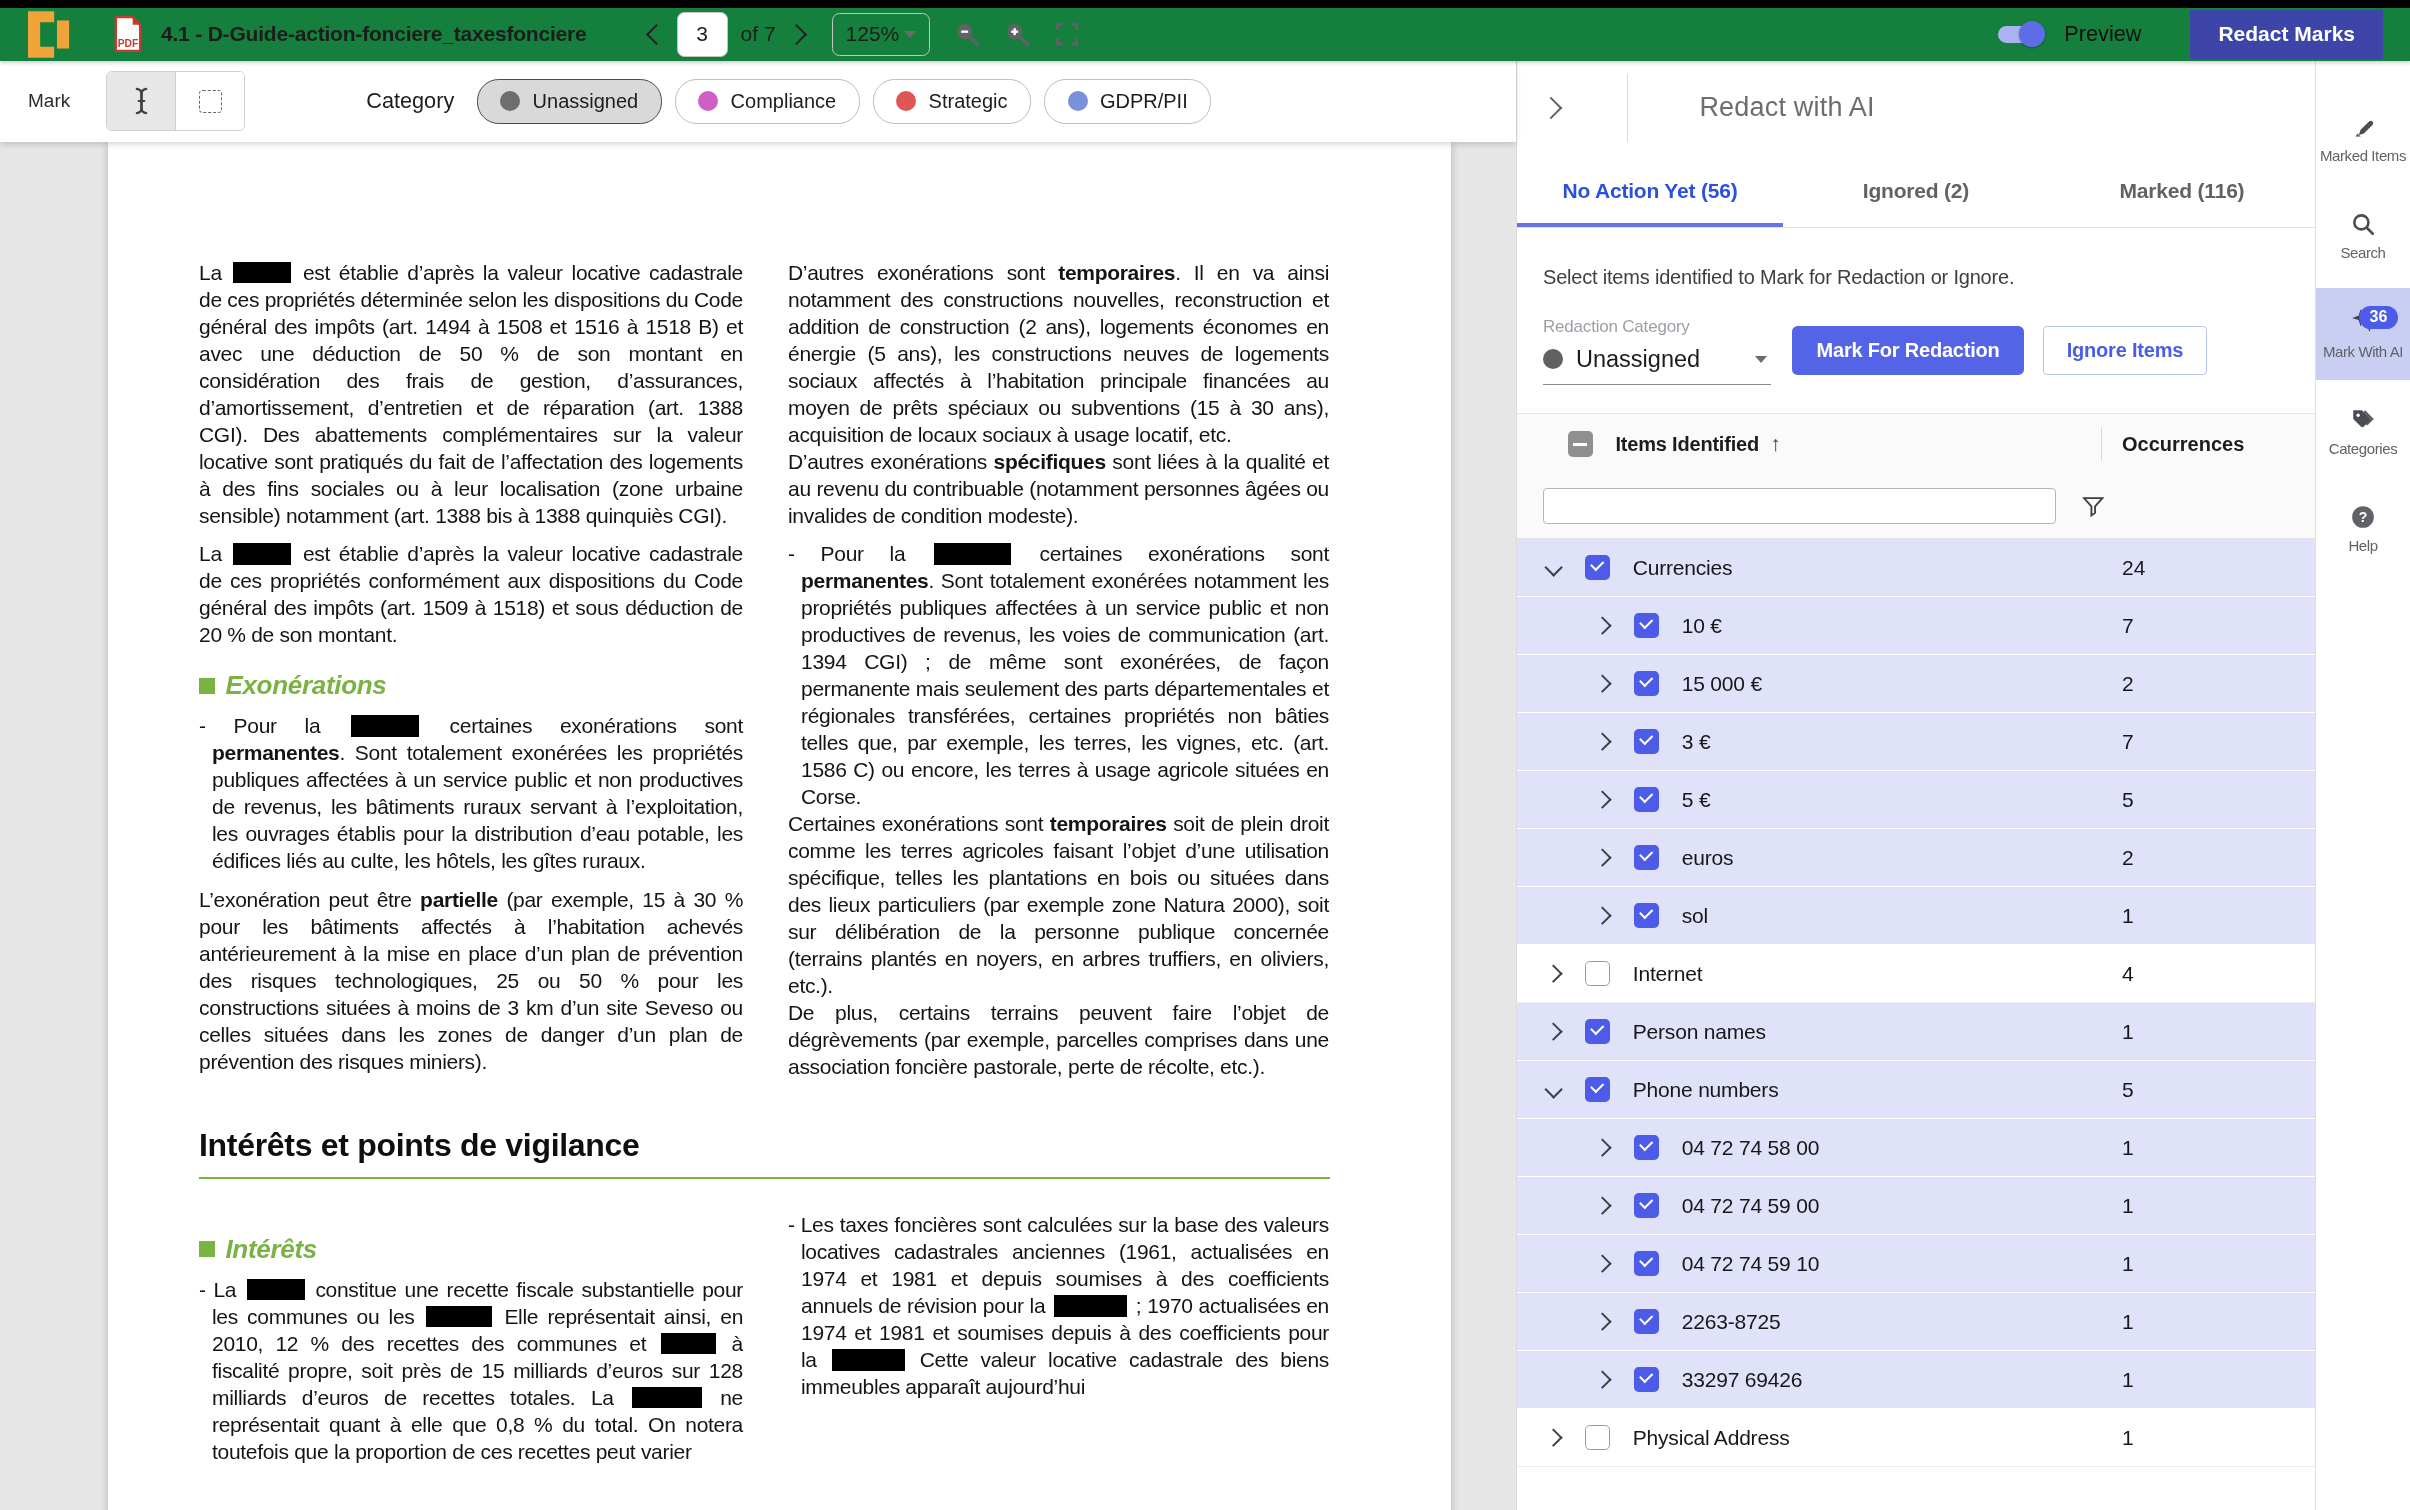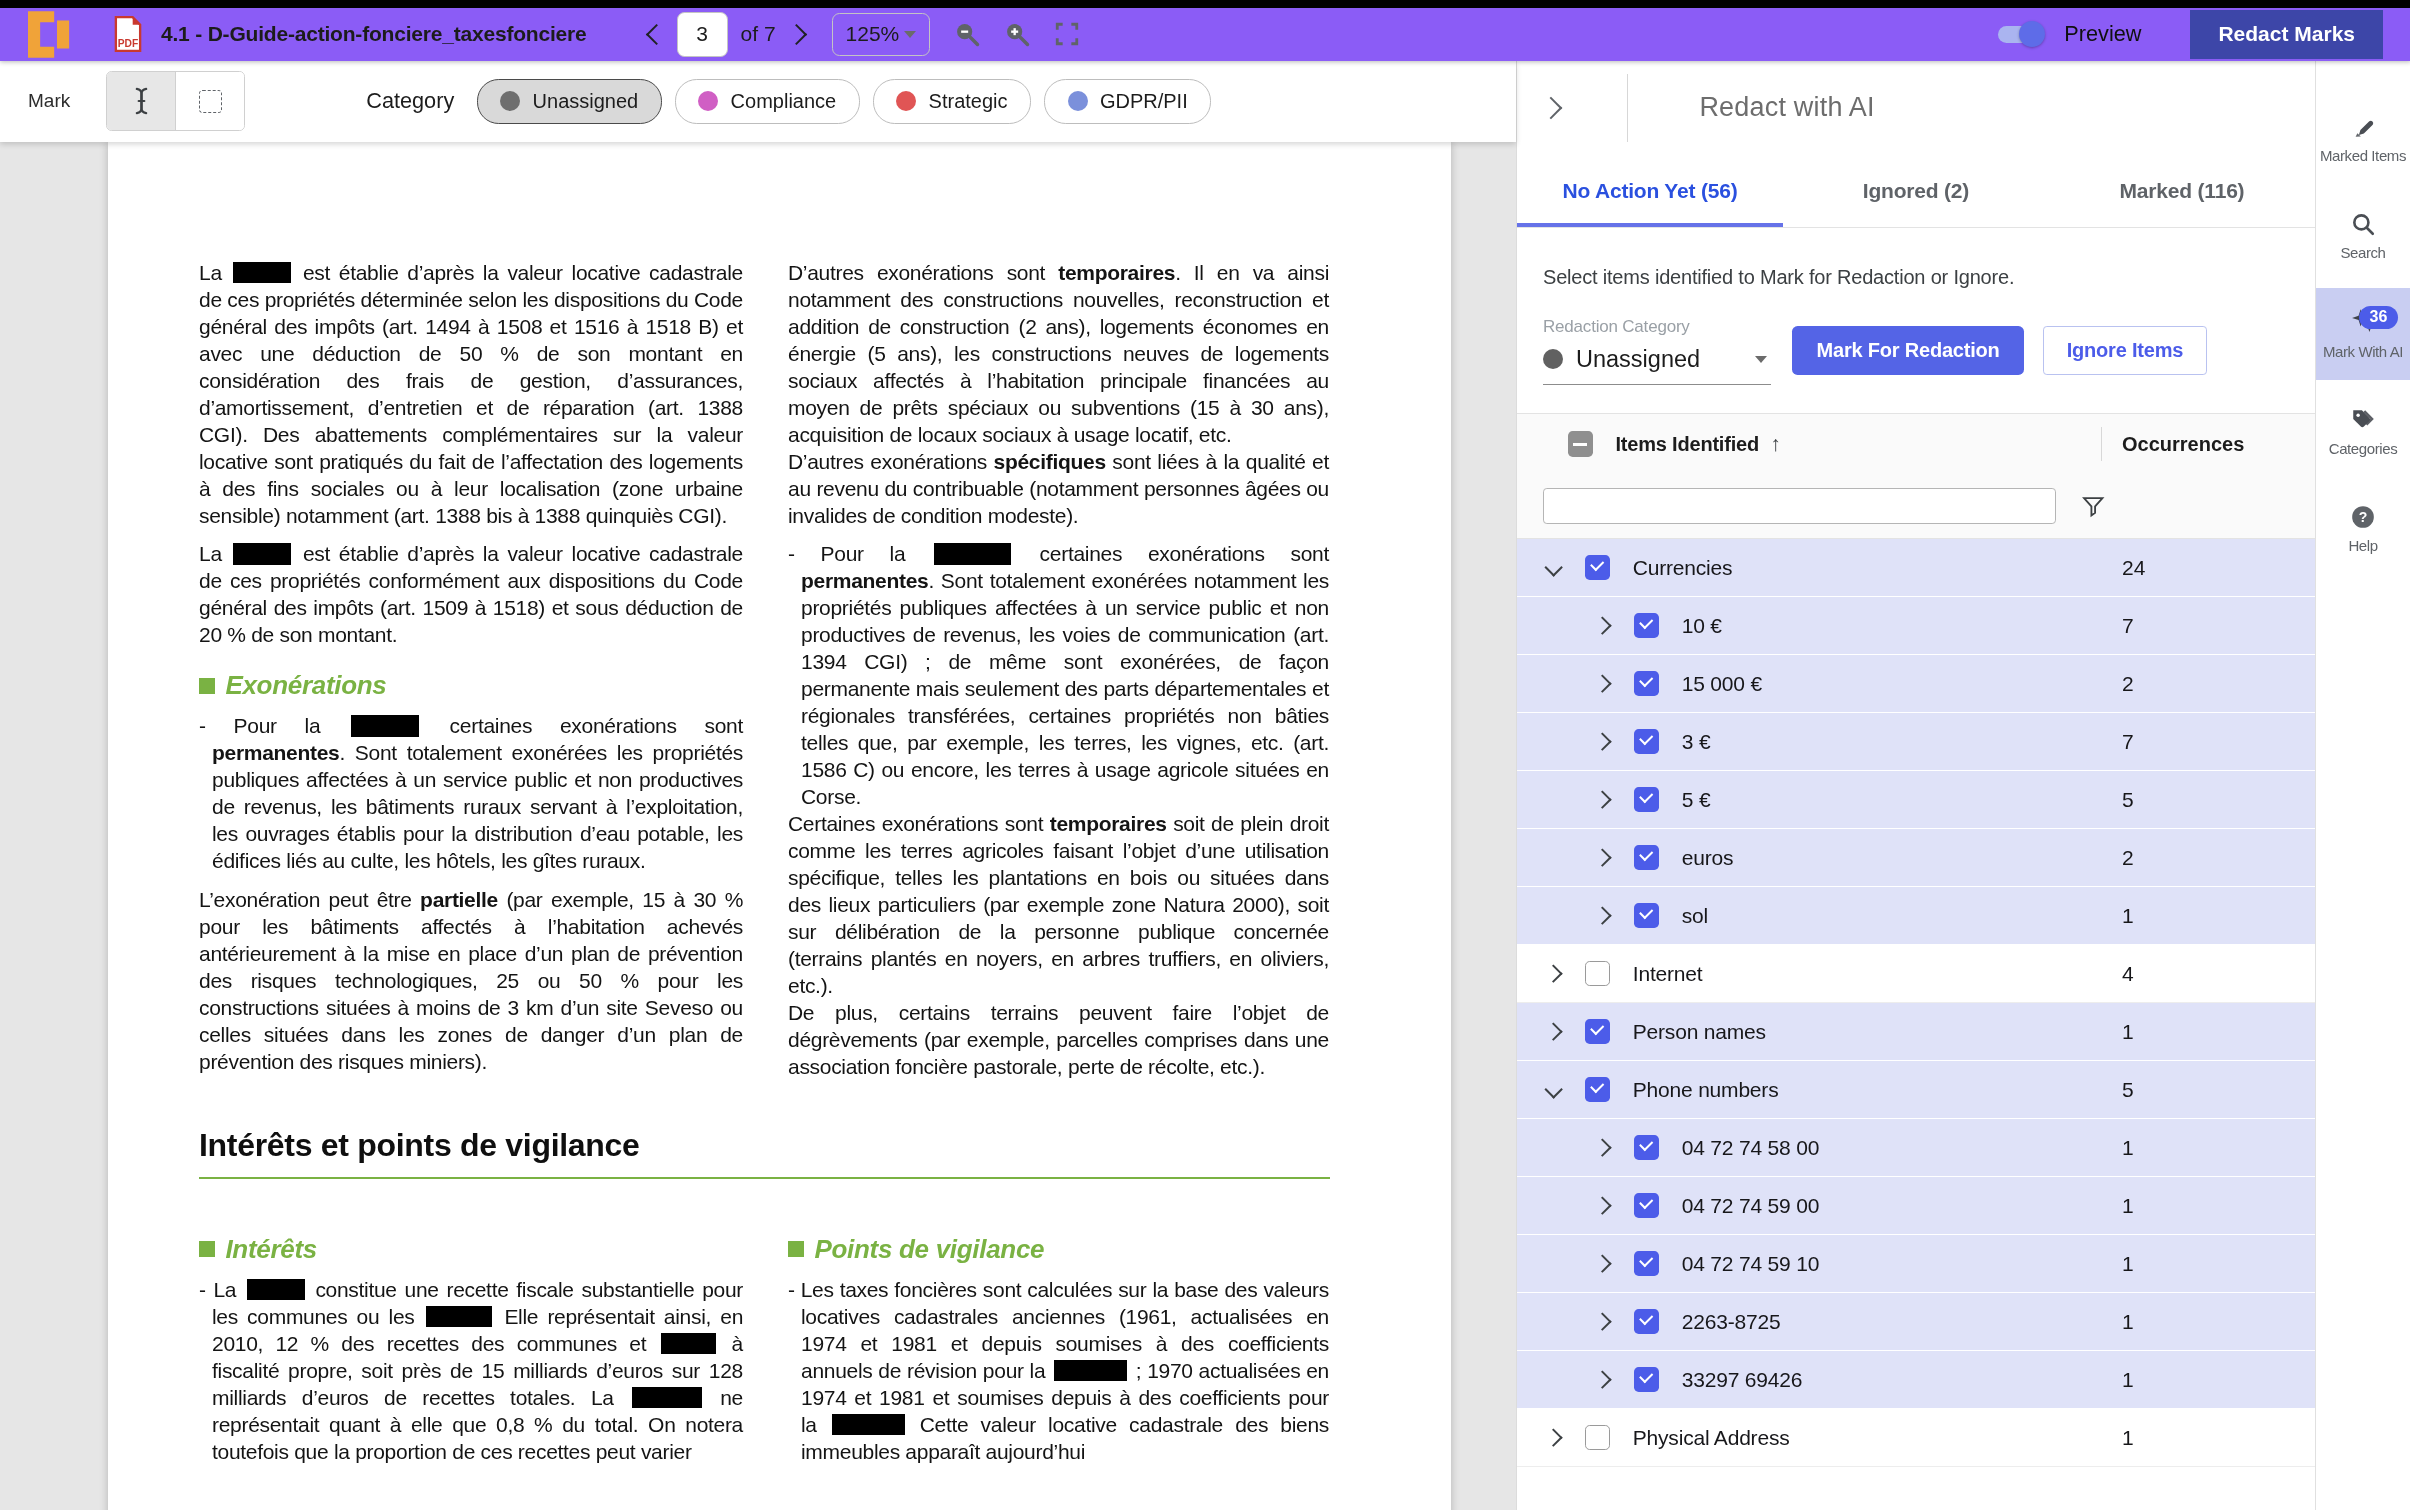--- a/index.html
+++ b/index.html
@@ -1,20 +1,20 @@
 <!DOCTYPE html>
 <html style="font-size:15px"><head>
 <meta charset="utf-8">
 <style>
   html,body{margin:0;padding:0;}
   body{width:2411px;height:1510px;overflow:hidden;font-family:"Liberation Sans",sans-serif;background:#fff;}
   .screen{position:relative;width:2411px;height:1510px;display:flex;flex-direction:column;}
   .top-strip{height:7.5px;background:#000;flex:none;}
   
-  .top-bar{height:53px;background:#8b5cf6;display:flex;align-items:center;padding:0 28px;box-shadow:0 1.9px 4.7px rgba(0,0,0,.28);position:relative;z-index:40;flex:none;}
+  .top-bar{height:53px;background:#15803d;display:flex;align-items:center;padding:0 28px;box-shadow:0 1.9px 4.7px rgba(0,0,0,.28);position:relative;z-index:40;flex:none;}
   .logo{width:43px;height:47px;flex:none;}
   .pdf-icon{margin-left:43px;flex:none;}
   .file-title{margin-left:19px;font-size:21px;font-weight:700;color:#1c1c1c;letter-spacing:-0.2px;}
   .pager{display:flex;align-items:center;margin-left:62px;gap:13px;}
   .chevbtn{width:13px;height:13px;border-right:2.8px solid #202124;border-bottom:2.8px solid #202124;}
   .chev-left{transform:rotate(135deg);}
   .chev-right{transform:rotate(-45deg);}
   .page-box{width:45px;height:41px;border:0.9px solid #c4c4c4;border-radius:7.5px;text-align:center;font-size:21px;color:#1c1c1c;font-family:"Liberation Sans",sans-serif;}
   .of-label{font-size:21px;color:#1c1c1c;}
   .zoom-select{margin-left:28px;height:41px;border:0.9px solid #c4c4c4;border-radius:7.5px;display:flex;align-items:center;padding:0 13px;gap:5px;font-size:21px;color:#1c1c1c;}
@@ -232,24 +232,20 @@
             <div class="big-heading"><span>Intérêts et points de vigilance</span></div>
             <div class="cols lower">
               <div class="colL">
                 <div class="green-h">
                   <span class="green-sq"></span>
                   <span>Intérêts</span>
                 </div>
                 <p class="hang">- La <span class="redact" style="width: 58px;"></span> constitue une recette fiscale substantielle pour les communes ou les <span class="redact" style="width: 66px;"></span> Elle représentait ainsi, en 2010, 12 % des recettes des communes et <span class="redact" style="width: 55px;"></span> à fiscalité propre, soit près de 15 milliards d’euros sur 128 milliards d’euros de recettes totales. La <span class="redact" style="width: 70px;"></span> ne représentait quant à elle que 0,8 % du total. On notera toutefois que la proportion de ces recettes peut varier</p>
               </div>
               <div class="colR">
-                <div class="green-h">
-                  <span class="green-sq"></span>
-                  <span>Points de vigilance</span>
-                </div>
                 <p class="hang">- Les taxes foncières sont calculées sur la base des valeurs locatives cadastrales anciennes (1961, actualisées en 1974 et 1981 et depuis soumises à des coefficients annuels de révision pour la <span class="redact" style="width: 73px;"></span> ; 1970 actualisées en 1974 et 1981 et soumises depuis à des coefficients pour la <span class="redact" style="width: 73px;"></span> Cette valeur locative cadastrale des biens immeubles apparaît aujourd’hui</p>
               </div>
             </div>
           </div>
       </div>
     </div>
 
     <aside class="panel">
       <div class="panel-header">
         <div class="ph-chev"></div>

